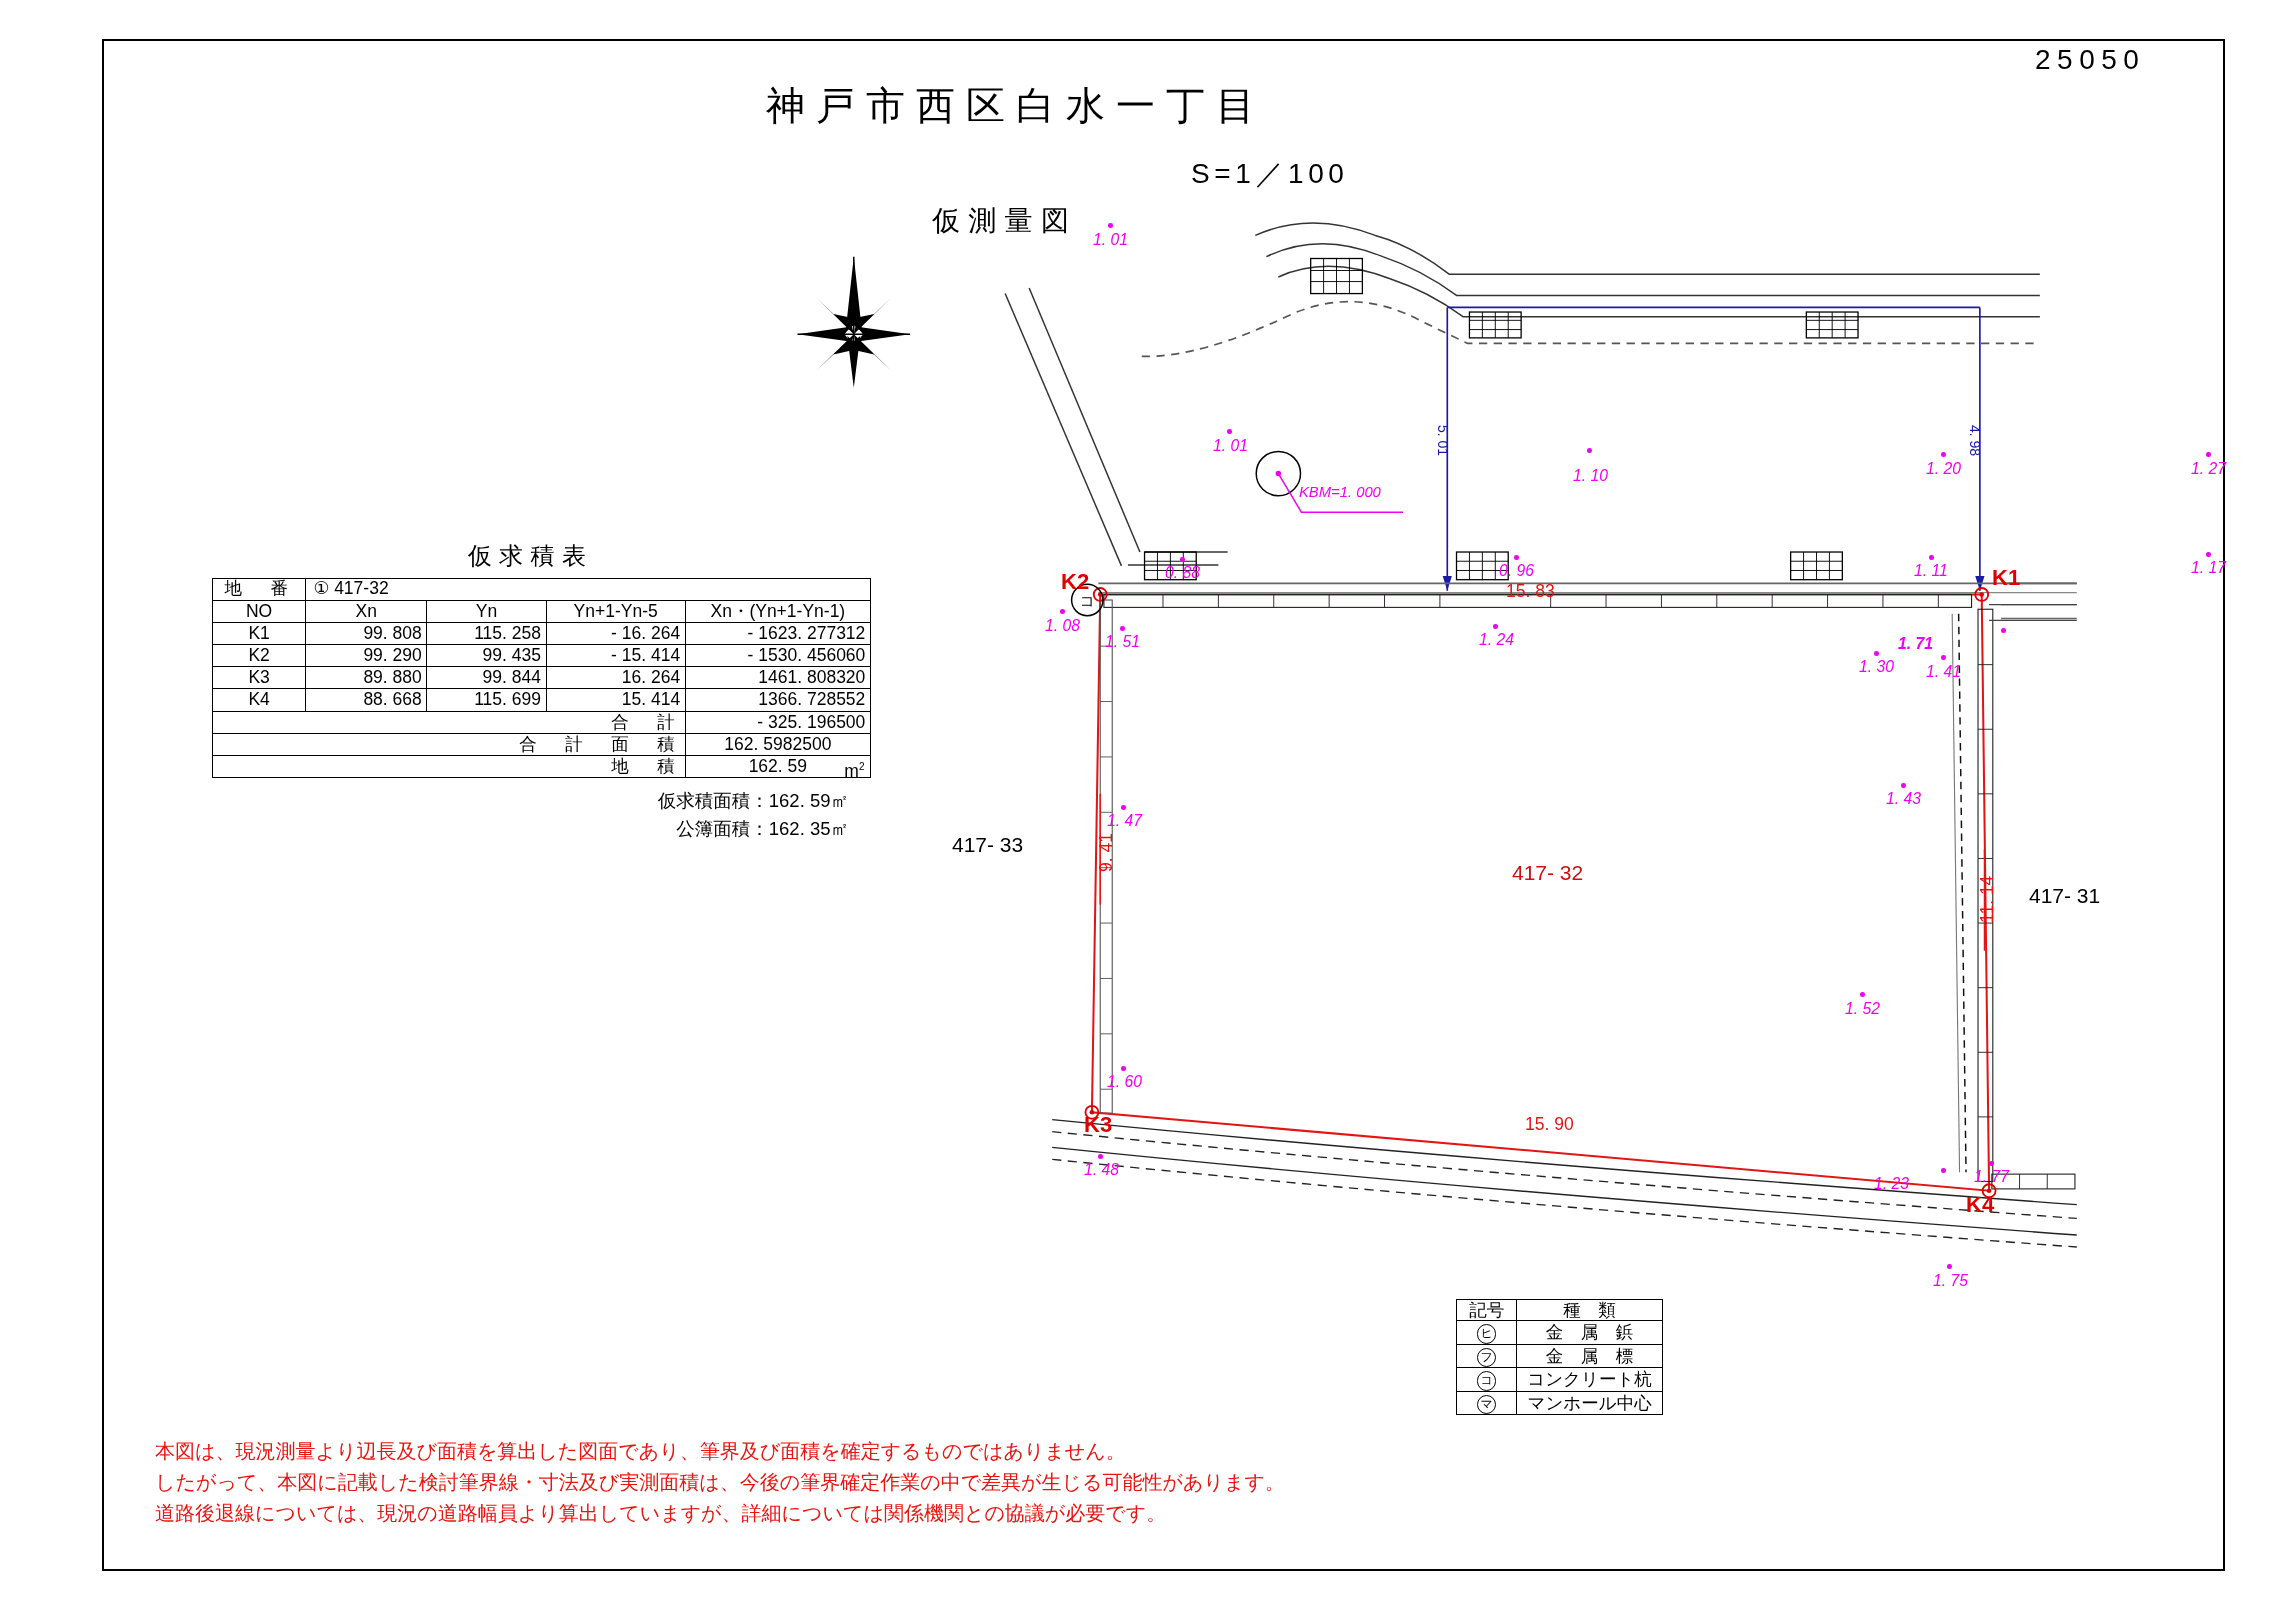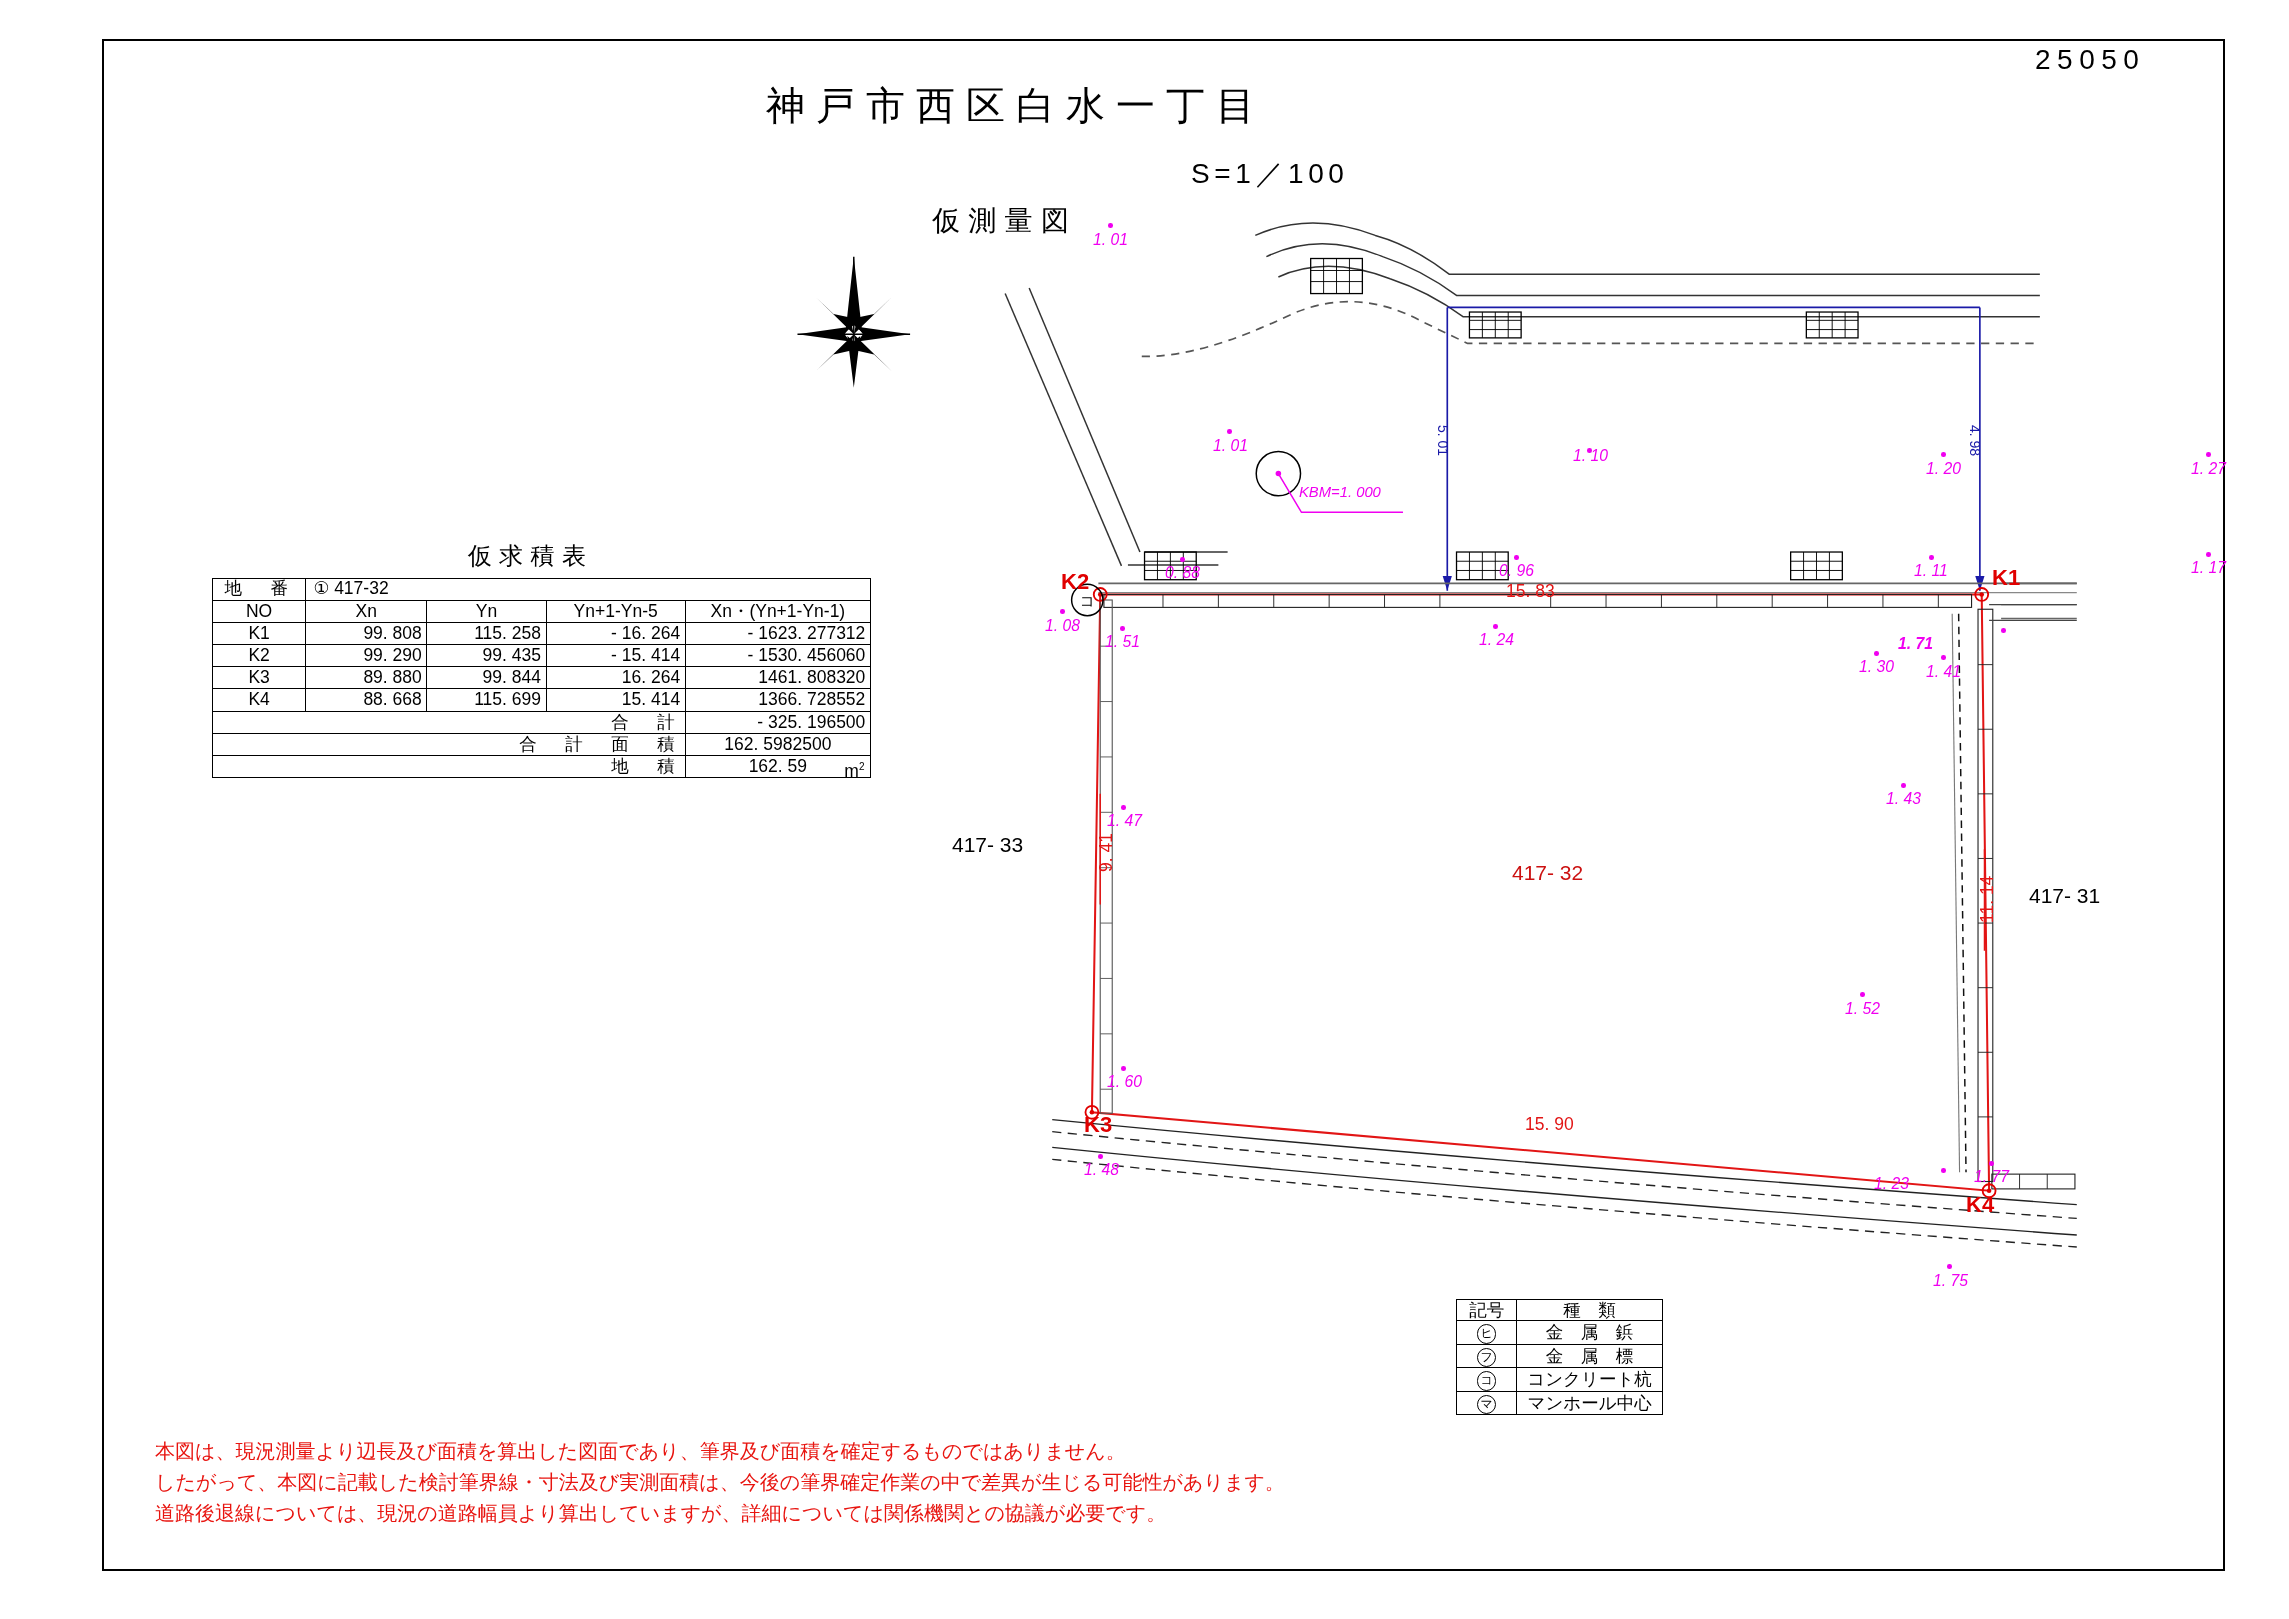--- a/index.html
+++ b/index.html
@@ -301,21 +301,21 @@
       <line x1="2150" y1="920" x2="2150" y2="1030" stroke="#e21515" stroke-width="1.6"></line>
     </g>
   </svg>
 
   <div class="abs" id="elev-layer" style="left:0;top:0;width:2290px;height:1620px;">
       <div class="dot" style="left: 1108px; top: 223px;"></div>
       <div class="abs ptlabel nosel" style="left: 1093px; top: 231px;">1. 01</div>
       <div class="dot" style="left: 1227px; top: 429px;"></div>
       <div class="abs ptlabel nosel" style="left: 1213px; top: 437px;">1. 01</div>
       <div class="dot" style="left: 1587px; top: 448px;"></div>
-      <div class="abs ptlabel nosel" style="left: 1573px; top: 447px;">1. 10</div>
+      <div class="abs ptlabel nosel" style="left: 1573px; top: 467px;">1. 10</div>
       <div class="dot" style="left: 1941px; top: 452px;"></div>
       <div class="abs ptlabel nosel" style="left: 1926px; top: 460px;">1. 20</div>
       <div class="dot" style="left: 2206px; top: 452px;"></div>
       <div class="abs ptlabel nosel" style="left: 2191px; top: 460px;">1. 27</div>
       <div class="dot" style="left: 2206px; top: 552px;"></div>
       <div class="abs ptlabel nosel" style="left: 2191px; top: 559px;">1. 17</div>
       <div class="dot" style="left: 1180px; top: 557px;"></div>
       <div class="abs ptlabel nosel" style="left: 1165px; top: 564px;">0. 88</div>
       <div class="dot" style="left: 1514px; top: 555px;"></div>
       <div class="abs ptlabel nosel" style="left: 1499px; top: 562px;">0. 96</div>
@@ -423,20 +423,24 @@
         </tr>
         <tr>
           <td colspan="4" class="sumlbl lbl-sp">地　積</td>
           <td class="c-prod" style="text-align:center;position:relative;">
             <span>162. 59</span>
             <span style="position:absolute;right:5.5px;"><span>m</span><span class="unit-sup">2</span></span>
           </td>
         </tr>
       </tbody>
     </table>
+    <div id="area-notes">
+      <div>仮求積面積：162. 59㎡</div>
+      <div>公簿面積：162. 35㎡</div>
+    </div>
   </div>
 
   <div class="abs" id="legend">
     <table class="legend-tbl">
       <tbody>
         <tr>
           <td class="lg-sym">記号</td>
           <td class="lg-typ">種　類</td>
         </tr>
         <tr>

